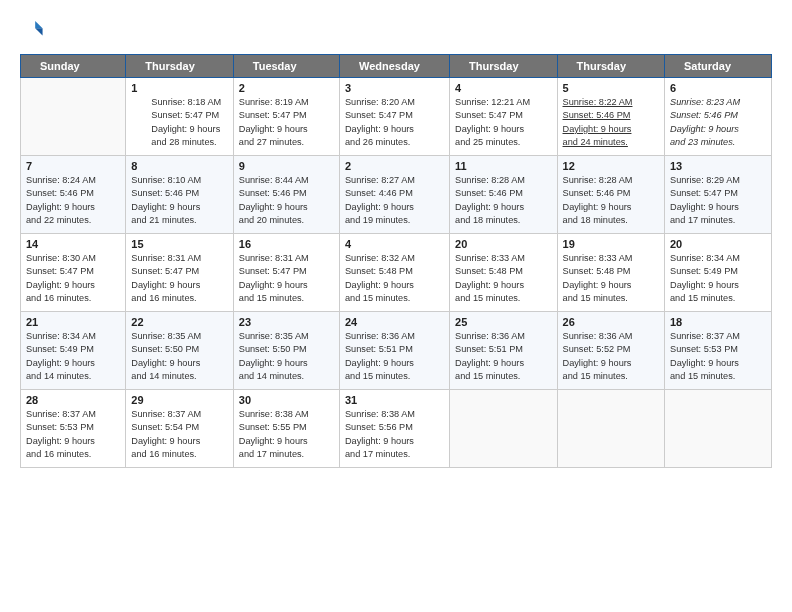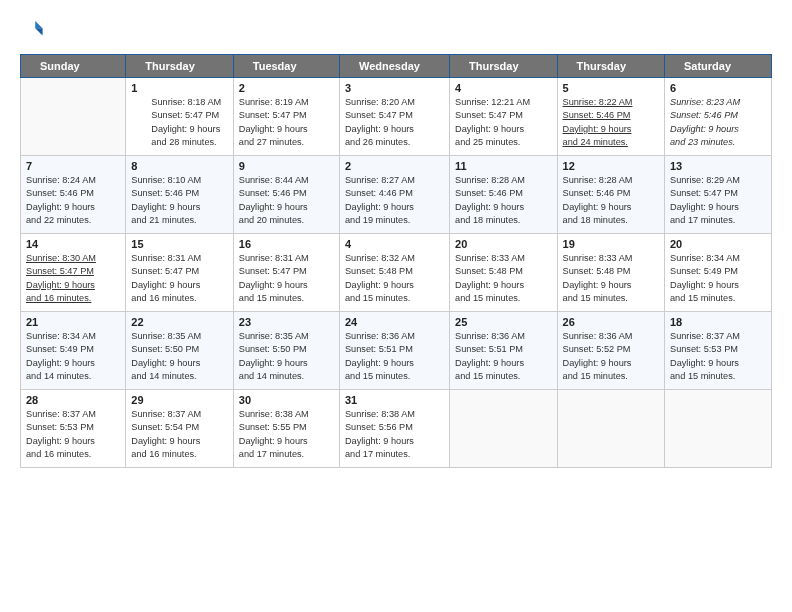--- a/index.html
+++ b/index.html
@@ -222,21 +222,21 @@
             <span class="day-num">13</span>
             <div class="day-info" style="white-space: pre-line;">Sunrise: 8:29 AM
 Sunset: 5:47 PM
 Daylight: 9 hours
 and 17 minutes.</div>
           </td>
         </tr>
         <tr>
           <td>
             <span class="day-num">14</span>
-            <div class="day-info" style="white-space: pre-line; text-decoration: underline;">Sunrise: 8:30 AM
+            <div class="day-info" style="white-space: pre-line;">Sunrise: 8:30 AM
 Sunset: 5:47 PM
 Daylight: 9 hours
 and 16 minutes.</div>
           </td>
           <td>
             <span class="day-num">15</span>
             <div class="day-info" style="white-space: pre-line;">Sunrise: 8:31 AM
 Sunset: 5:47 PM
 Daylight: 9 hours
 and 16 minutes.</div>

